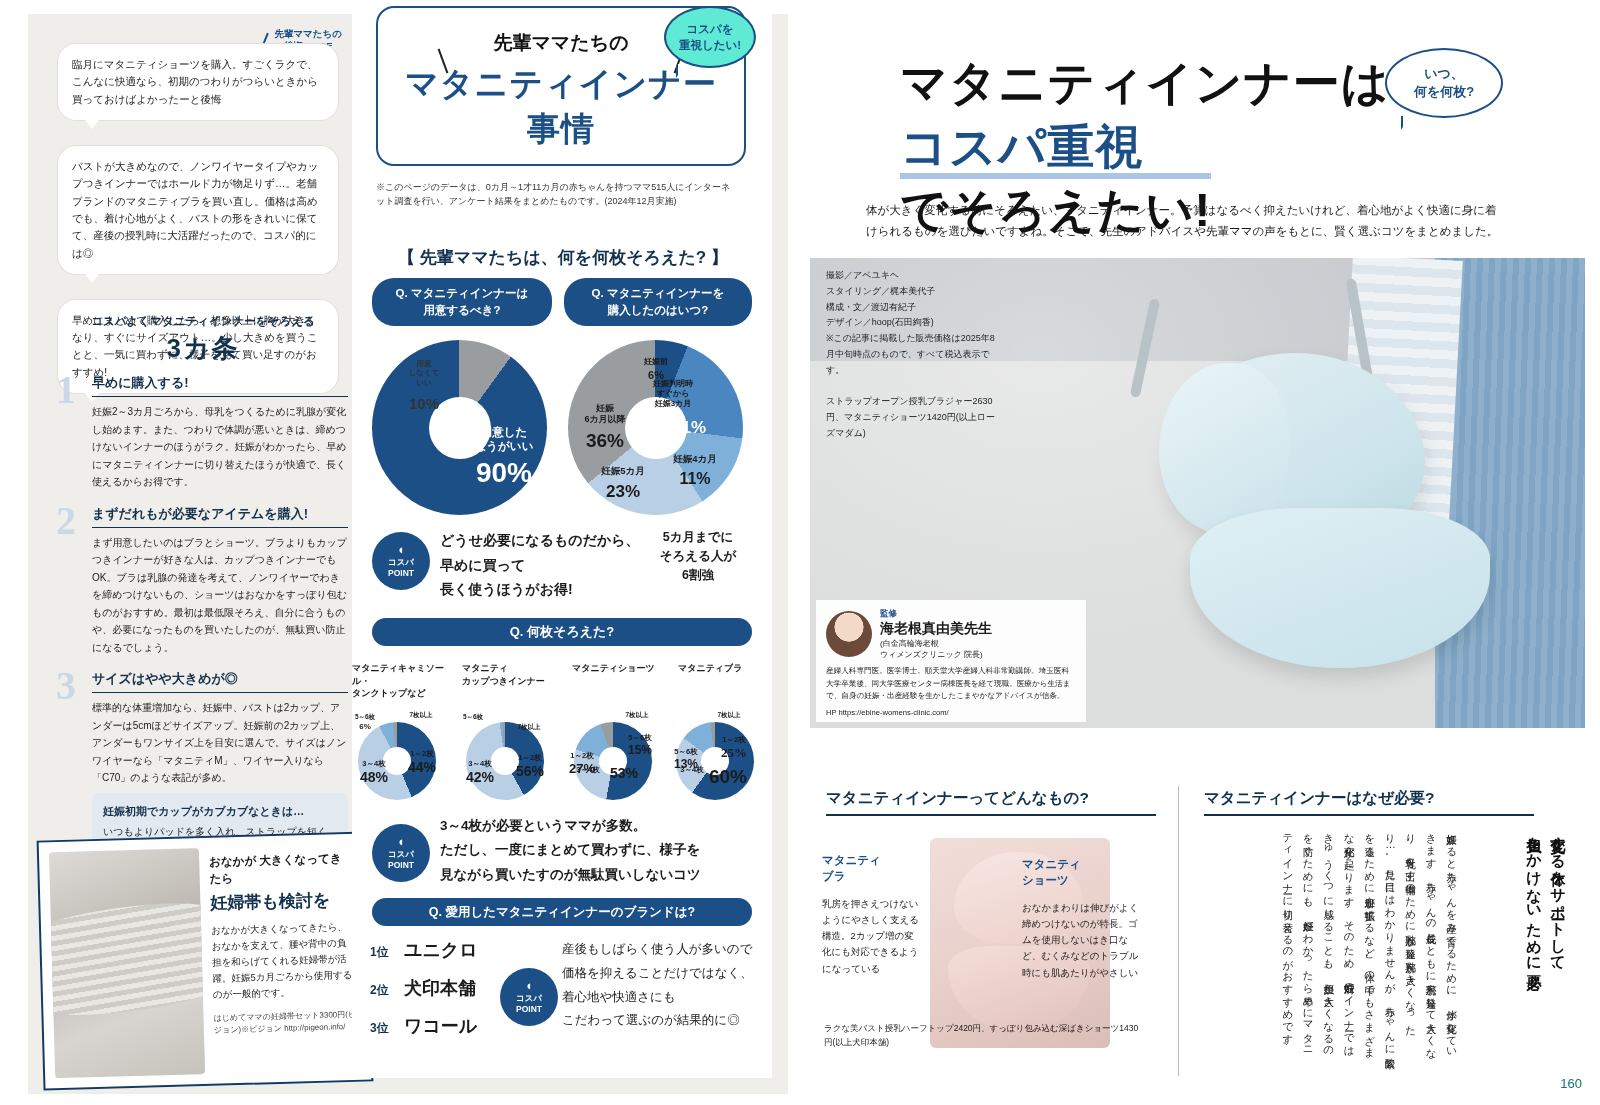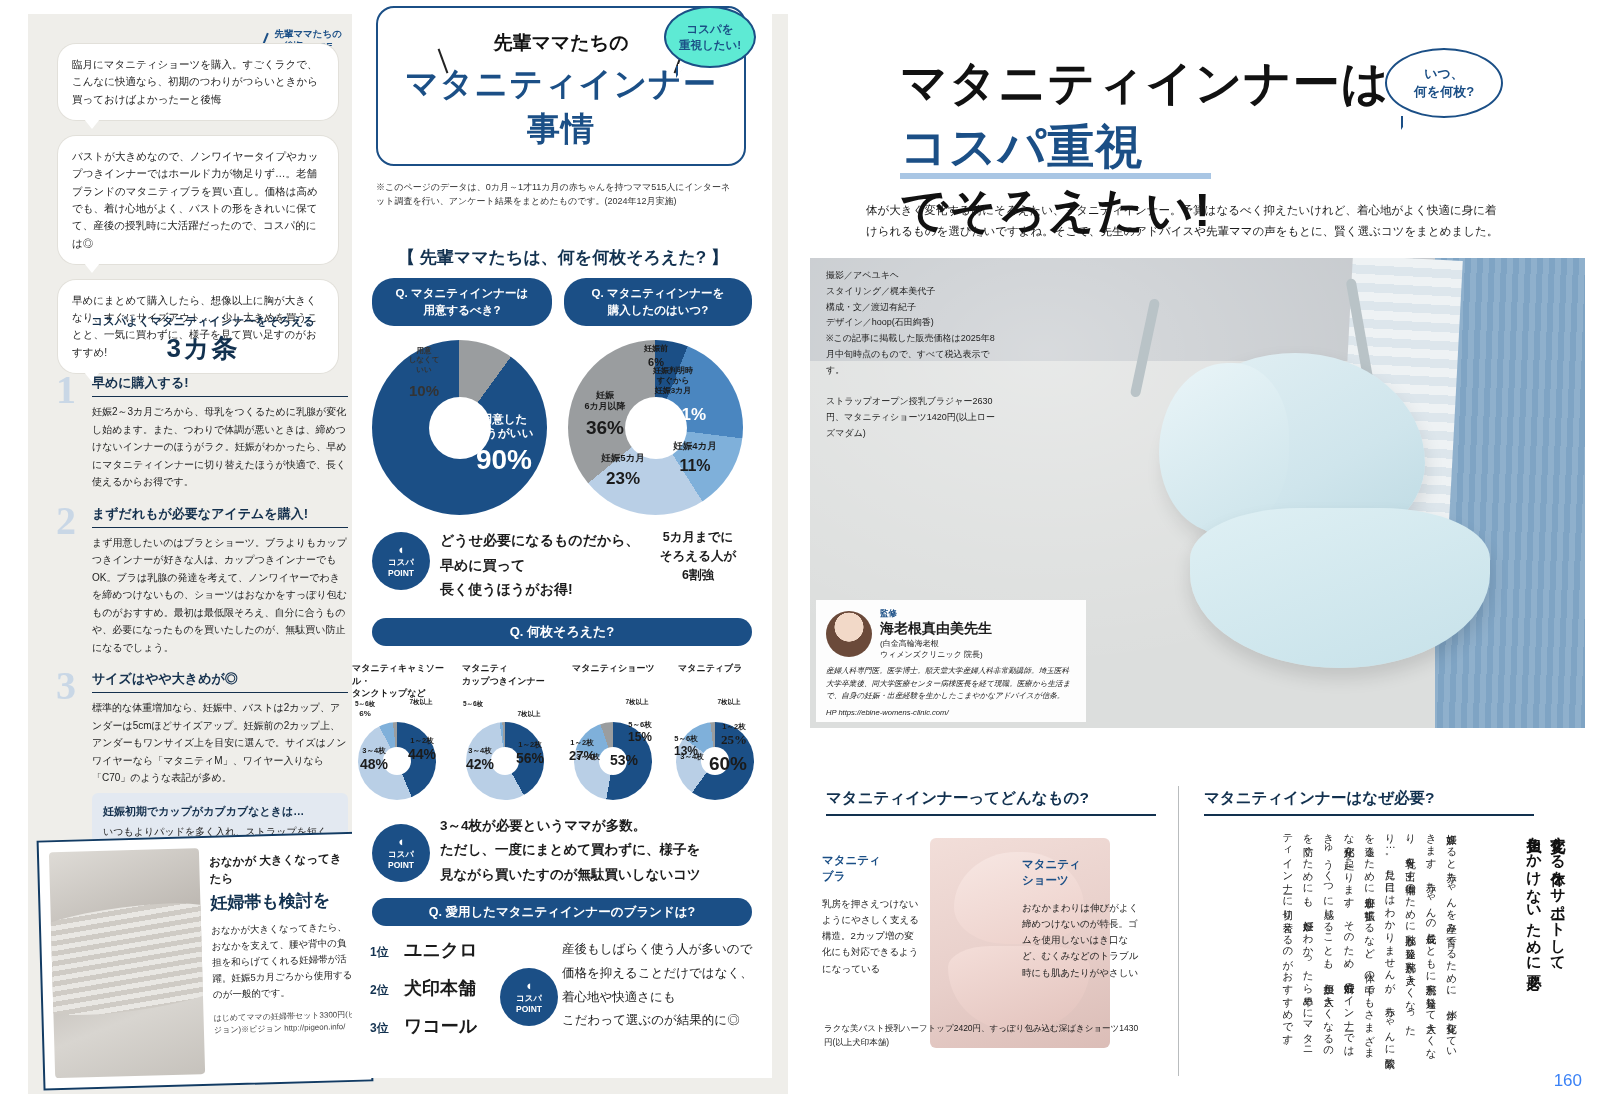--- a/index.html
+++ b/index.html
@@ -27,21 +27,21 @@
   
   .voice-col { position:absolute; left:30px; top:30px; width:280px; }
   .bubble {
     position:relative;
     background:#fff;
     border-radius:18px;
     padding:12px 14px;
     font-size:10.5px;
     line-height:1.65;
     color:#1b1b1b;
-    margin-bottom:16px;
+    margin-bottom:26px;
     box-shadow:0 0 0 1px #e2e0da;
   }
   .bubble:after {
     content:"";
     position:absolute; bottom:-9px; left:26px;
     border-width:10px 8px 0 8px; border-style:solid;
     border-color:#fff transparent transparent transparent;
   }
   .voice-tag {
     position:absolute; right:-4px; top:-16px;
@@ -142,21 +142,21 @@
     font-size:11.5px; font-weight:bold; text-align:center; line-height:1.45;
     display:flex; align-items:center; justify-content:center;
   }
 
   
   .donut { position:absolute; border-radius:50%; }
   .donut .hole {
     position:absolute; border-radius:50%; background:#fff;
     left:50%; top:50%; transform:translate(-50%,-50%);
   }
-  .dlabel { position:absolute; text-align:center; font-weight:bold; line-height:1.25;}
+  .dlabel { position:absolute; text-align:center; font-weight:bold; line-height:1.25;margin-top:13px;}
 
   .cospa-point {
     position:absolute; width:58px; height:58px; border-radius:50%;
     background:#1b4f86; color:#fff; font-size:8.5px; font-weight:bold;
     display:flex; flex-direction:column; align-items:center; justify-content:center;
     line-height:1.25; text-align:center;
   }
   .cospa-point .pin { font-size:13px; line-height:1; margin-bottom:1px;}
 
   .brand-list { position:absolute; left:370px; top:938px; width:170px; }
@@ -238,21 +238,21 @@
   }
   .doc-top { display:flex; align-items:center; gap:8px;}
   .doc-ava {
     width:46px; height:46px; border-radius:50%;
     background:radial-gradient(circle at 50% 35%, #f2d9c8 0 38%, #6b4a3a 39% 100%);
     flex:none;
   }
   .doc-kanshu { font-size:8.5px; color:#1b4f86; font-weight:bold;}
   .doc-name { font-size:14px; font-weight:bold;}
   .doc-aff { font-size:8px; line-height:1.4;}
-  .doc-bio { font-size:7.6px; line-height:1.6; margin-top:5px;font-style:italic;}
+  .doc-bio { font-size:7.6px; line-height:1.6; margin-top:5px;}
 
   .rb-head {
     position:absolute; font-size:15.5px; font-weight:bold; color:#12314f;
   }
   .rb-head:after {
     content:""; display:block; height:2px; background:#12314f; margin-top:5px;
   }
   .vline { position:absolute; width:1px; background:#b9bcbe; }
 
   .mi-photo {
@@ -274,21 +274,21 @@
   .cap-body { font-size:9.5px; line-height:1.7; }
 
   .vert {
     writing-mode:vertical-rl; text-orientation:upright;
     font-size:10.5px; line-height:1.95; letter-spacing:.5px;
   }
   .vert-head {
     writing-mode:vertical-rl; text-orientation:upright;
     font-size:15px; font-weight:bold; line-height:1.6; color:#111;
   }
-  .pagenum { position:absolute; right:18px; bottom:14px; font-size:17px; color:#3b82f6;}
+  .pagenum { position:absolute; right:18px; bottom:14px; font-size:13px; color:#0f766e;}
 </style>
 </head>
 <body>
 
 <div class="page">
 
   <div class="left-page">
 
     <div class="voice-col">
       <div style="position:relative;">

